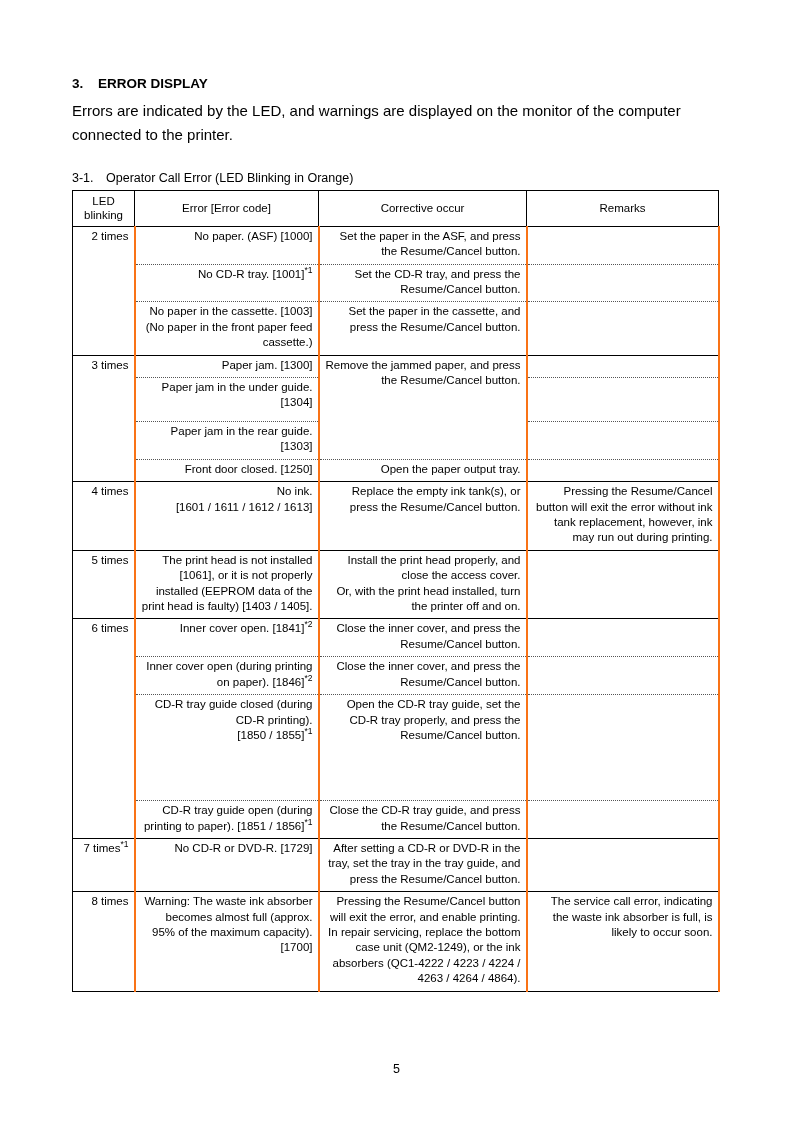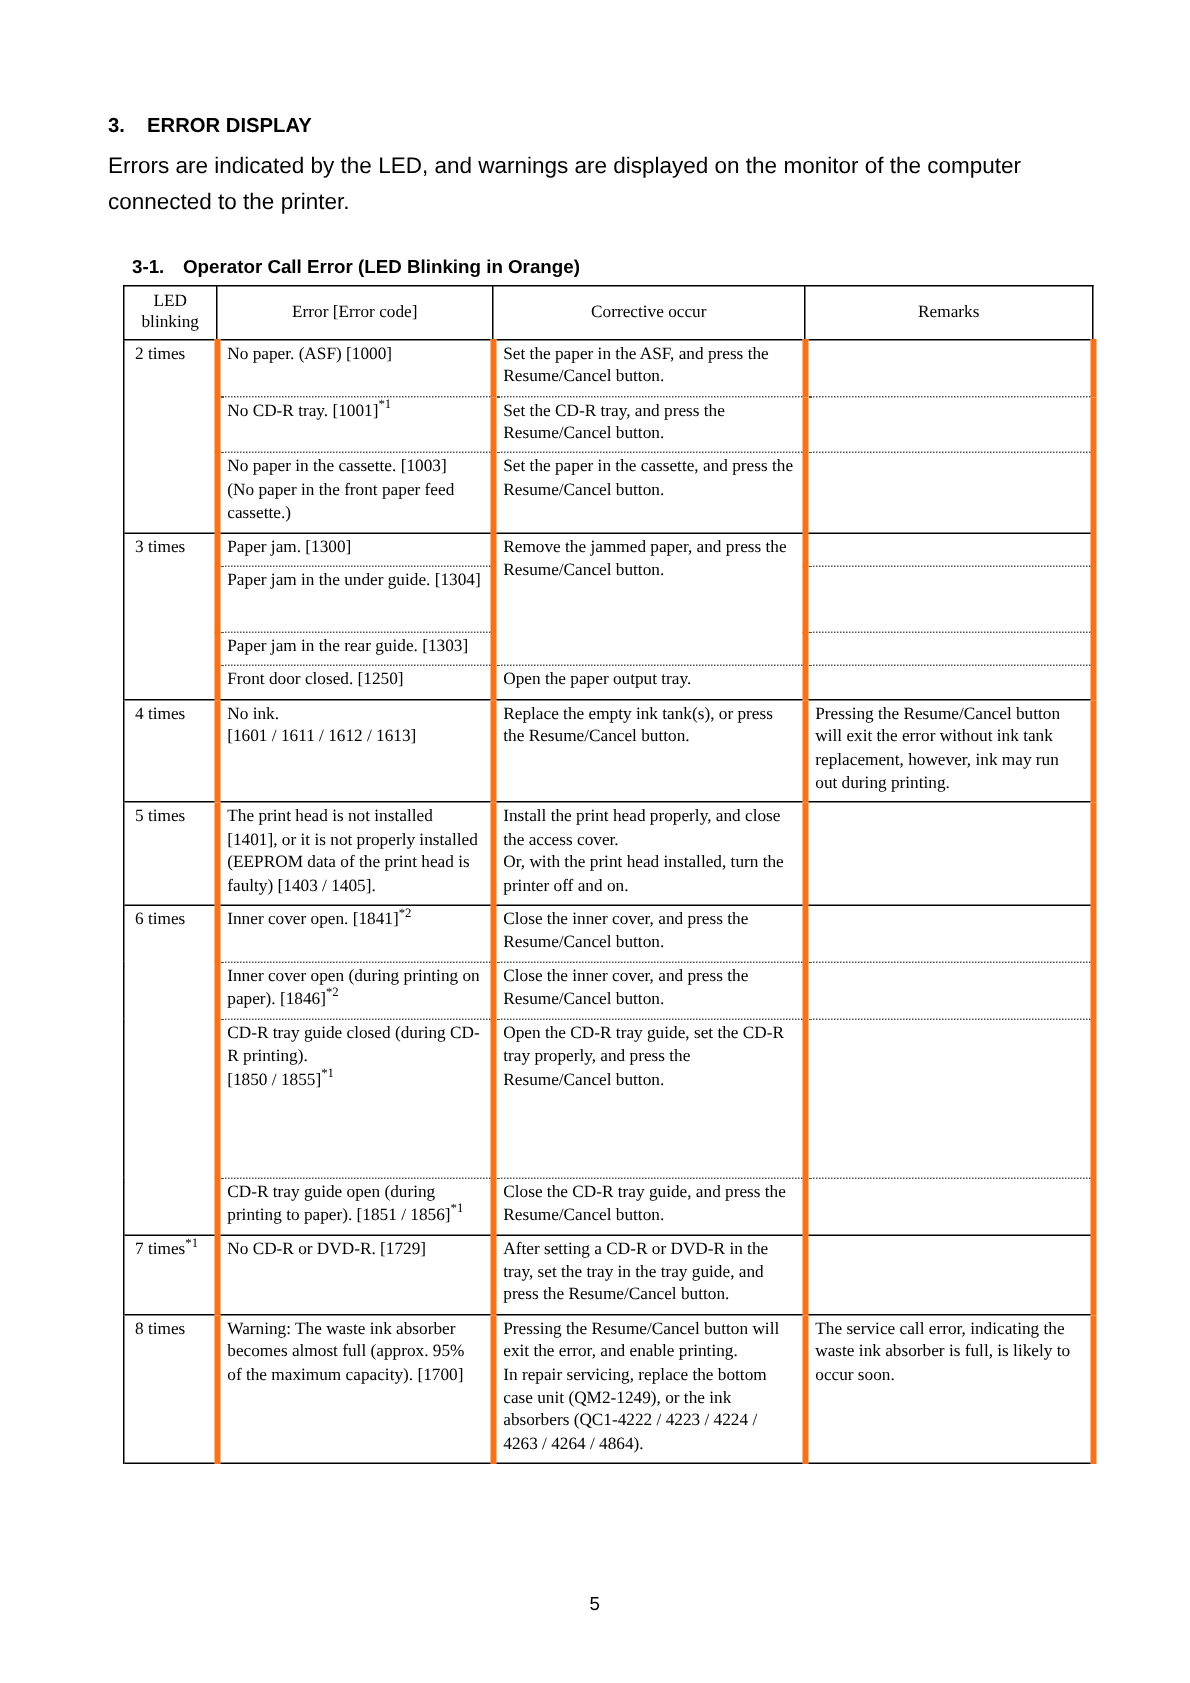--- a/index.html
+++ b/index.html
@@ -21,58 +21,57 @@
   }
   .doc-heading .h-num { width: 26px; }
 
   .intro {
     font-size: 15px; line-height: 1.6;
     max-width: 668px;
     margin: 0 0 24px 0;
   }
 
   .section-heading {
-    font-size: 12.5px; font-weight: bold;
-    margin: 0 0 5px 16px;
+    font-size: 12.5px; font-weight: normal;
+    margin: 0 0 5px 0;
     display: flex;
   }
   .section-heading .h-num { width: 34px; }
 
   table.err-table {
     border-collapse: collapse;
     table-layout: fixed;
     width: 646px;
-    margin-left: 10px;
     font-size: 11.5px;
     border: 1px solid #000;
-    font-family: Liberation Serif, serif;
   }
   .err-table col.c-led    { width: 62px; }
   .err-table col.c-error  { width: 184px; }
   .err-table col.c-action { width: 208px; }
   .err-table col.c-remarks{ width: 192px; }
 
   .err-table th {
     border: 1px solid #000;
     font-weight: normal;
     text-align: center;
     vertical-align: middle;
     padding: 3px 4px;
     line-height: 1.25;
     height: 34px;
   }
   .err-table td {
     border-left: 1px solid #000;
-    border-right: 4px solid #f97316;
+    border-right: 2px solid #f97316;
     border-top: 1px dotted #555;
     vertical-align: top;
     padding: 2px 5px 4px 5px;
     line-height: 1.34;
     white-space: pre-wrap;
     word-wrap: break-word;
+    text-align: right;
   }
   .err-table tr.gfirst td { border-top: 1px solid #000; }
   .err-table td.led { padding-left: 7px; }
 
   .sup {
     font-size: 8.5px;
     vertical-align: super;
     line-height: 0;
   }
 
@@ -155,21 +154,21 @@
         </tr>
         <tr class="gfirst">
           <td class="led" rowspan="1">4 times</td>
           <td class="error">No ink.
 [1601 / 1611 / 1612 / 1613]</td>
           <td class="action">Replace the empty ink tank(s), or press the Resume/Cancel button.</td>
           <td class="remarks">Pressing the Resume/Cancel button will exit the error without ink tank replacement, however, ink may run out during printing.</td>
         </tr>
         <tr class="gfirst">
           <td class="led" rowspan="1">5 times</td>
-          <td class="error">The print head is not installed [1401], or it is not properly installed (EEPROM data of the print head is faulty) [1403 / 1405].</td>
+          <td class="error">The print head is not installed [1061], or it is not properly installed (EEPROM data of the print head is faulty) [1403 / 1405].</td>
           <td class="action">Install the print head properly, and close the access cover.
 Or, with the print head installed, turn the printer off and on.</td>
           <td class="remarks"></td>
         </tr>
         <tr class="gfirst">
           <td class="led" rowspan="4">6 times</td>
           <td class="error">Inner cover open. [1841]<span class="sup">*2</span></td>
           <td class="action">Close the inner cover, and press the Resume/Cancel button.</td>
           <td class="remarks"></td>
         </tr>

